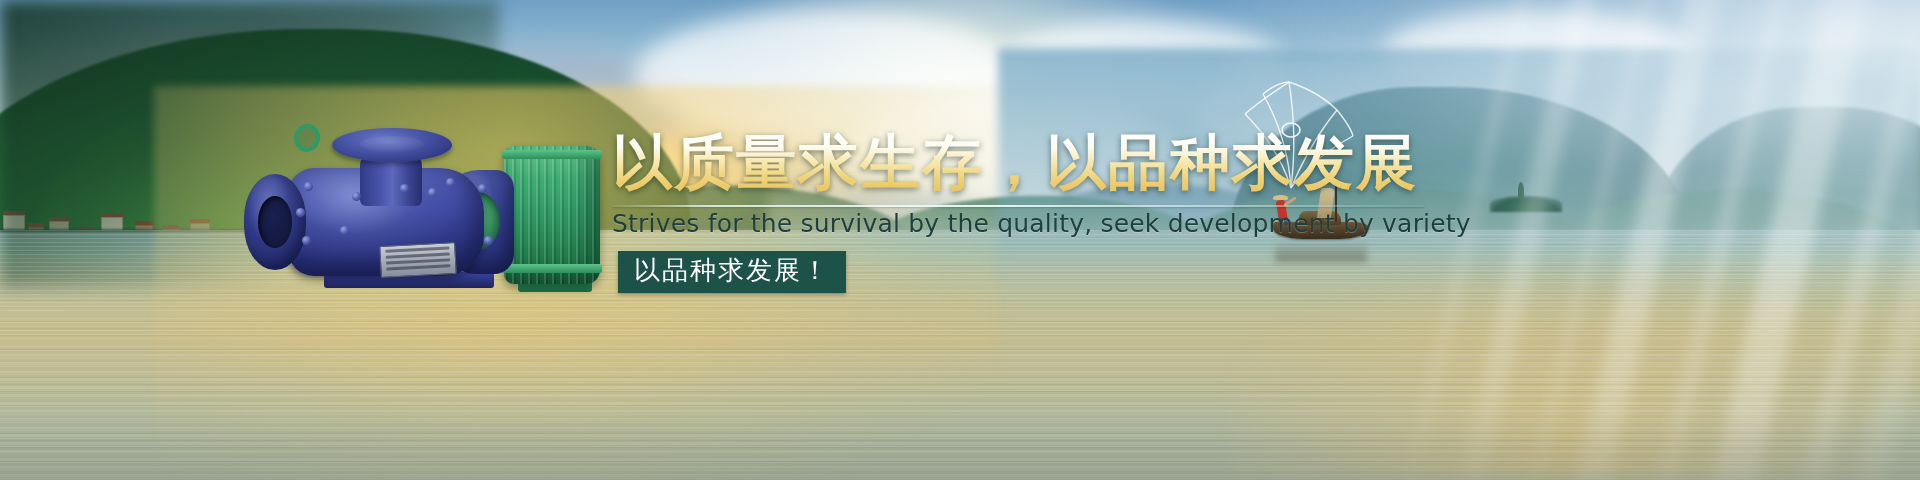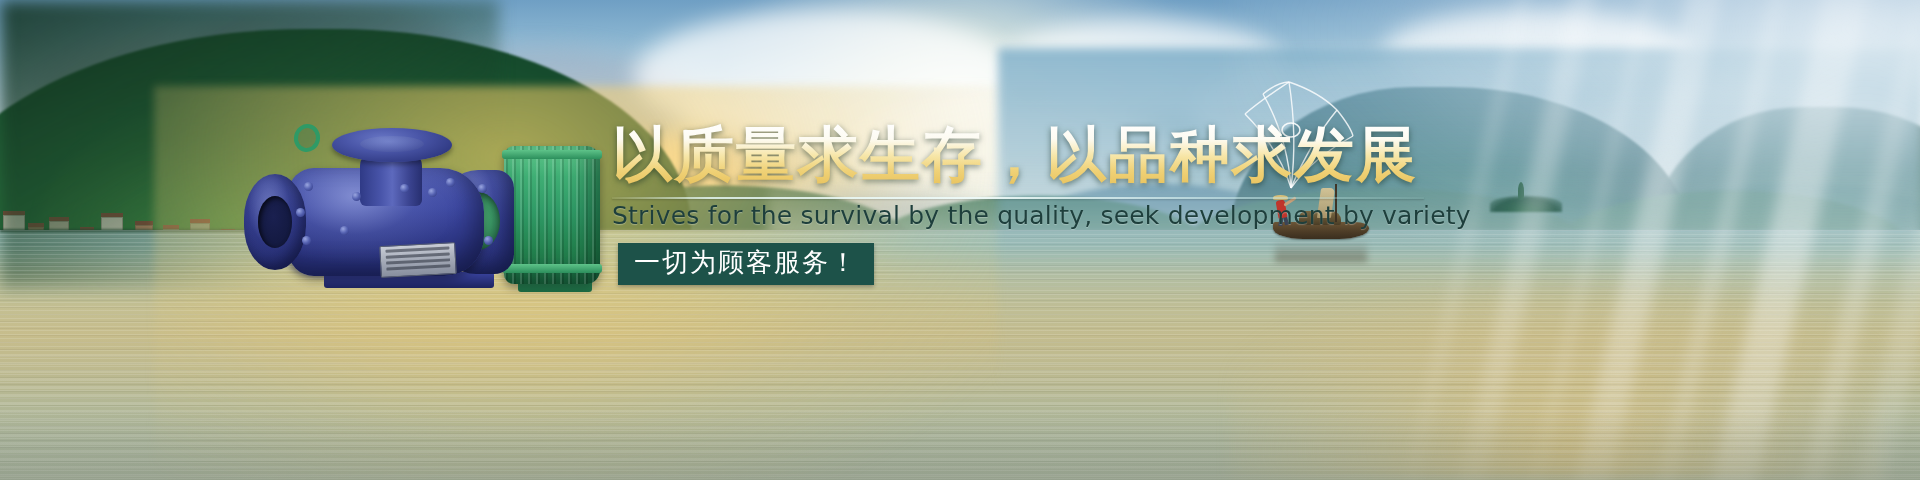--- a/index.html
+++ b/index.html
@@ -675,20 +675,21 @@
         #fdfbf2 26%,
         #f7e6a8 52%,
         #f0d278 74%,
         #e8c25c 100%);
     -webkit-background-clip: text;
     background-clip: text;
     color: transparent;
     -webkit-text-fill-color: transparent;
     filter: drop-shadow(0 2px 3px rgba(12,40,30,0.55));
     font-family: "DejaVu Sans", "Liberation Sans", sans-serif;
+    margin-top: 8px;
   }
   .divider {
     margin-top: 10px;
     width: 812px;
     height: 2px;
     background: linear-gradient(to right,
         rgba(255,255,255,0.05) 0%,
         rgba(226,244,240,0.85) 12%,
         rgba(238,250,248,0.95) 46%,
         rgba(190,226,226,0.5) 82%,
@@ -876,17 +877,17 @@
         <div class="pl"></div>
         <div class="pl"></div>
         <div class="pl"></div>
     </div>
   </div>
 
   <div class="copy">
     <div class="headline">以质量求生存，以品种求发展</div>
     <div class="divider"></div>
     <div class="subline">Strives for the survival by the quality, seek development by variety</div>
-    <div class="badge">一切为顾客服务！</div>
+    <div class="badge">以品种求发展！</div>
   </div>
 
   <div class="bottom-fade"></div>
 </div>
 
 </body></html>

